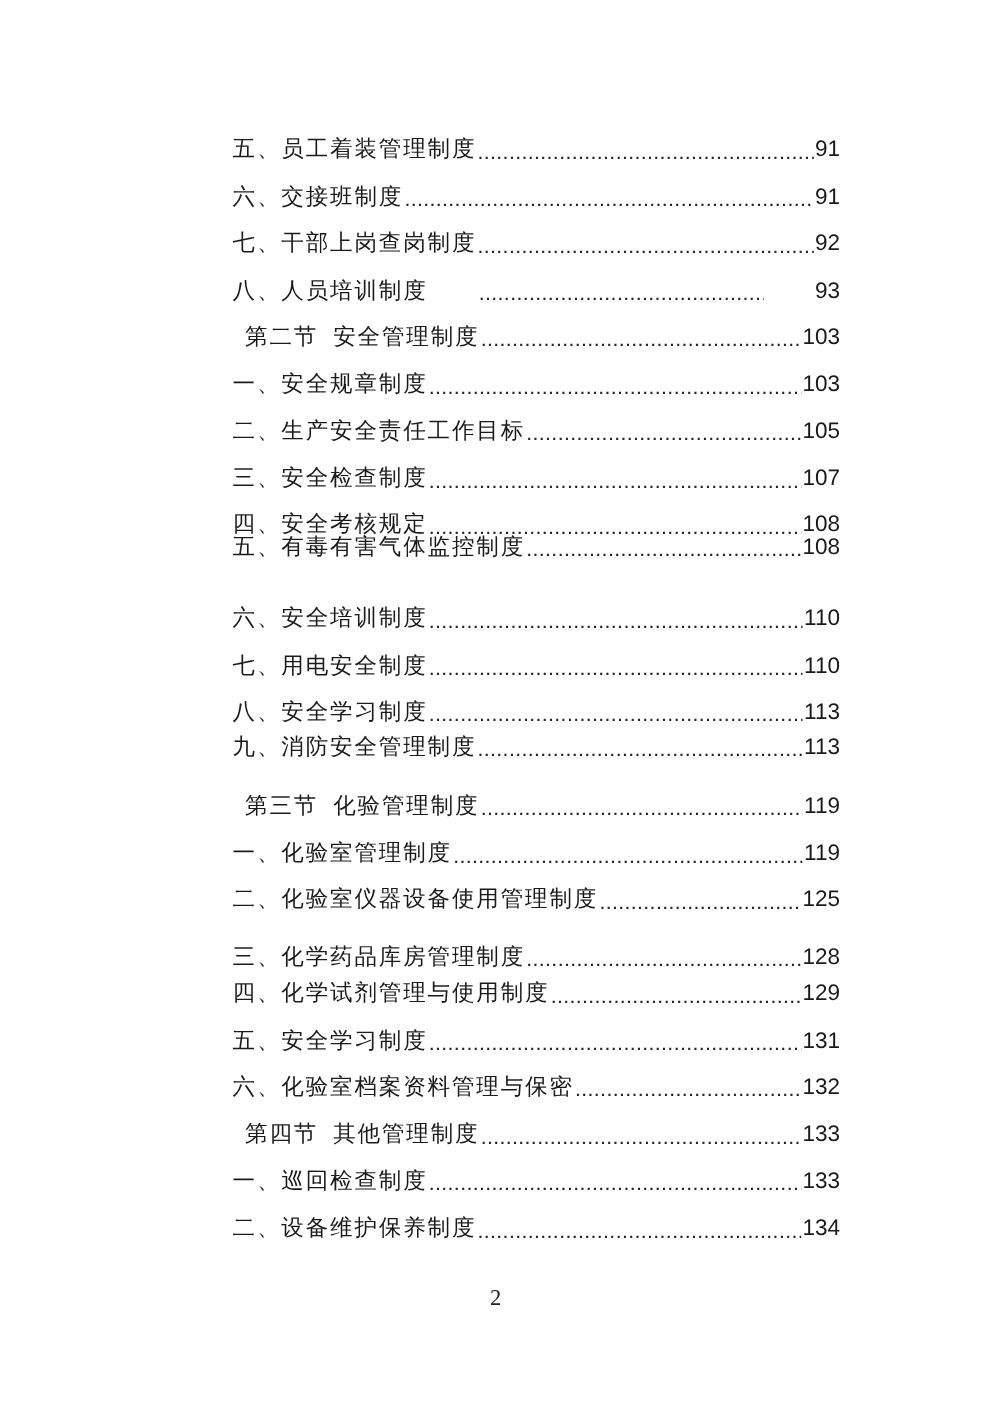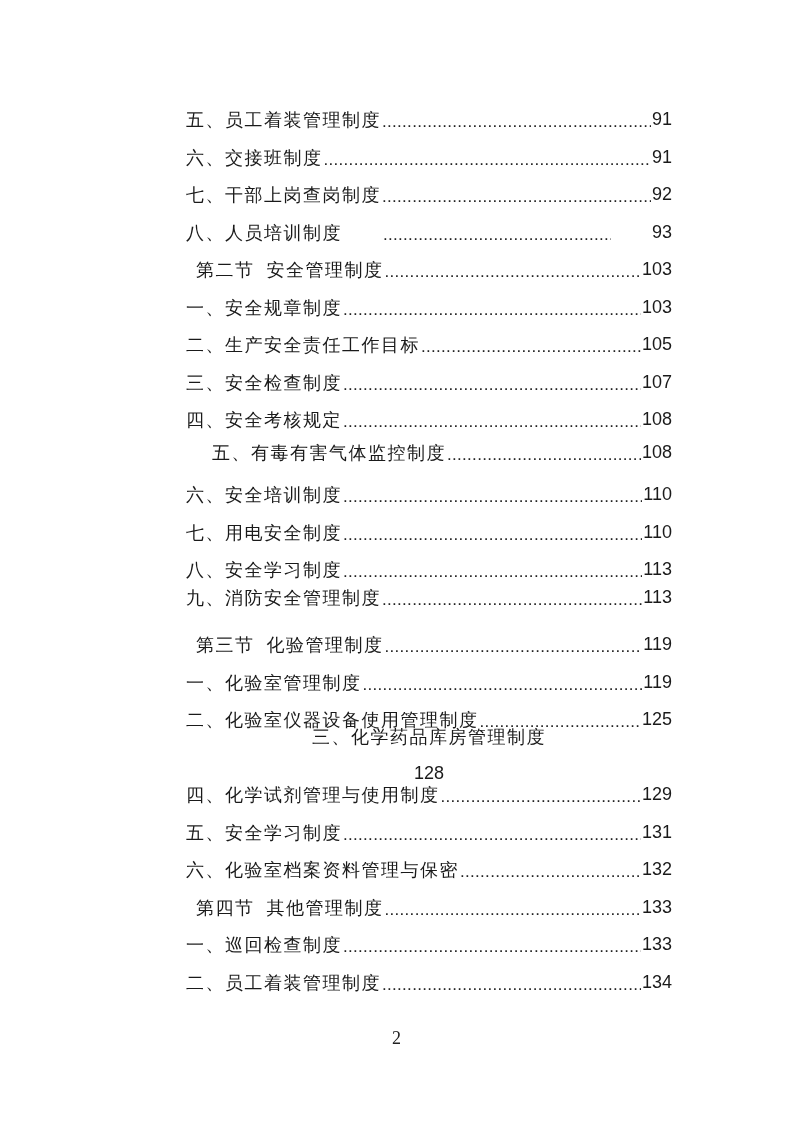--- a/index.html
+++ b/index.html
@@ -63,21 +63,21 @@
     <div class="row sub" style="top: 262.5px;">
       <span class="label">三、安全检查制度</span>
       <span class="leader"></span>
       <span class="page">107</span>
     </div>
     <div class="row sub" style="top: 300px;">
       <span class="label">四、安全考核规定</span>
       <span class="leader"></span>
       <span class="page">108</span>
     </div>
-    <div class="row sub" style="top: 333px; margin-left: 26px;">
+    <div class="row sub" style="top: 318px;">
       <span class="label">五、有毒有害气体监控制度</span>
       <span class="leader"></span>
       <span class="page">108</span>
     </div>
     <div class="row sub" style="top: 375px;">
       <span class="label">六、安全培训制度</span>
       <span class="leader"></span>
       <span class="page">110</span>
     </div>
     <div class="row sub" style="top: 412.5px;">
@@ -104,21 +104,21 @@
     <div class="row sub" style="top: 562.5px;">
       <span class="label">一、化验室管理制度</span>
       <span class="leader"></span>
       <span class="page">119</span>
     </div>
     <div class="row sub" style="top: 600px;">
       <span class="label">二、化验室仪器设备使用管理制度</span>
       <span class="leader"></span>
       <span class="page">125</span>
     </div>
-    <div class="row sub" style="top: 617px; flex-direction: column;">
+    <div class="row sub" style="top: 646px;">
       <span class="label">三、化学药品库房管理制度</span>
       <span class="leader"></span>
       <span class="page">128</span>
     </div>
     <div class="row sub" style="top: 675px;">
       <span class="label">四、化学试剂管理与使用制度</span>
       <span class="leader"></span>
       <span class="page">129</span>
     </div>
     <div class="row sub" style="top: 712.5px;">
@@ -136,19 +136,19 @@
       <span class="label">其他管理制度</span>
       <span class="leader"></span>
       <span class="page">133</span>
     </div>
     <div class="row sub" style="top: 825px;">
       <span class="label">一、巡回检查制度</span>
       <span class="leader"></span>
       <span class="page">133</span>
     </div>
     <div class="row sub" style="top: 862.5px;">
-      <span class="label">二、员工着装管理制度</span>
+      <span class="label">二、设备维护保养制度</span>
       <span class="leader"></span>
       <span class="page">134</span>
     </div>
   </div>
 
 <div class="footer">2</div>
 
 </body></html>

